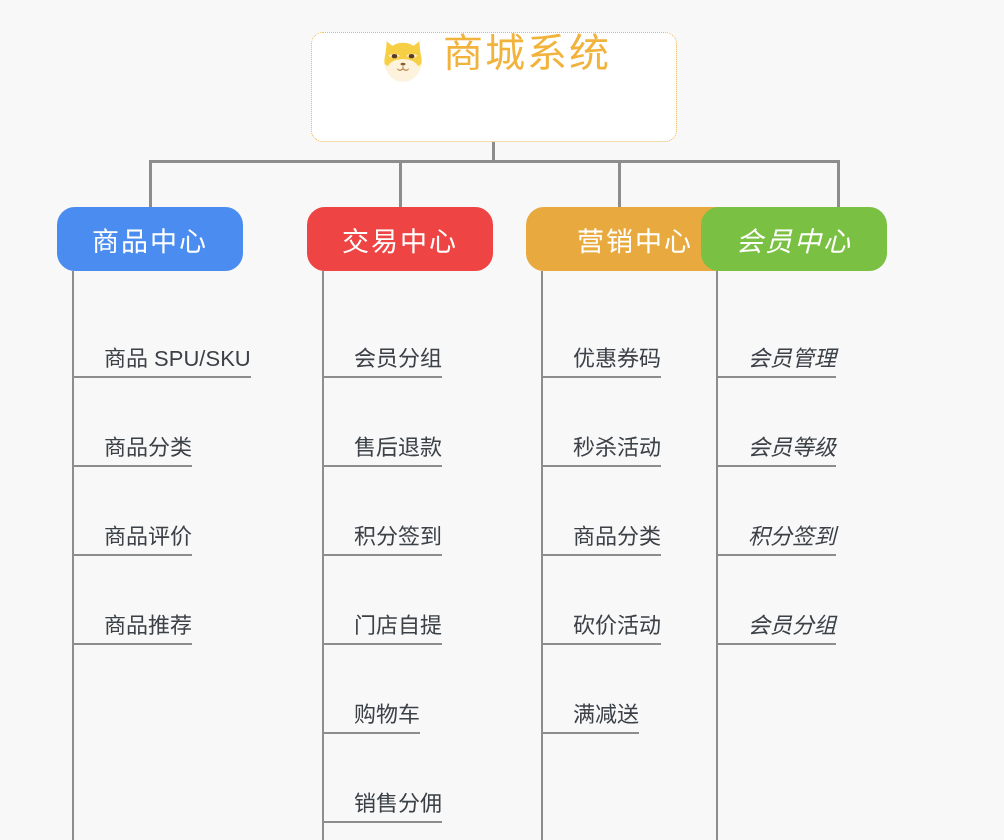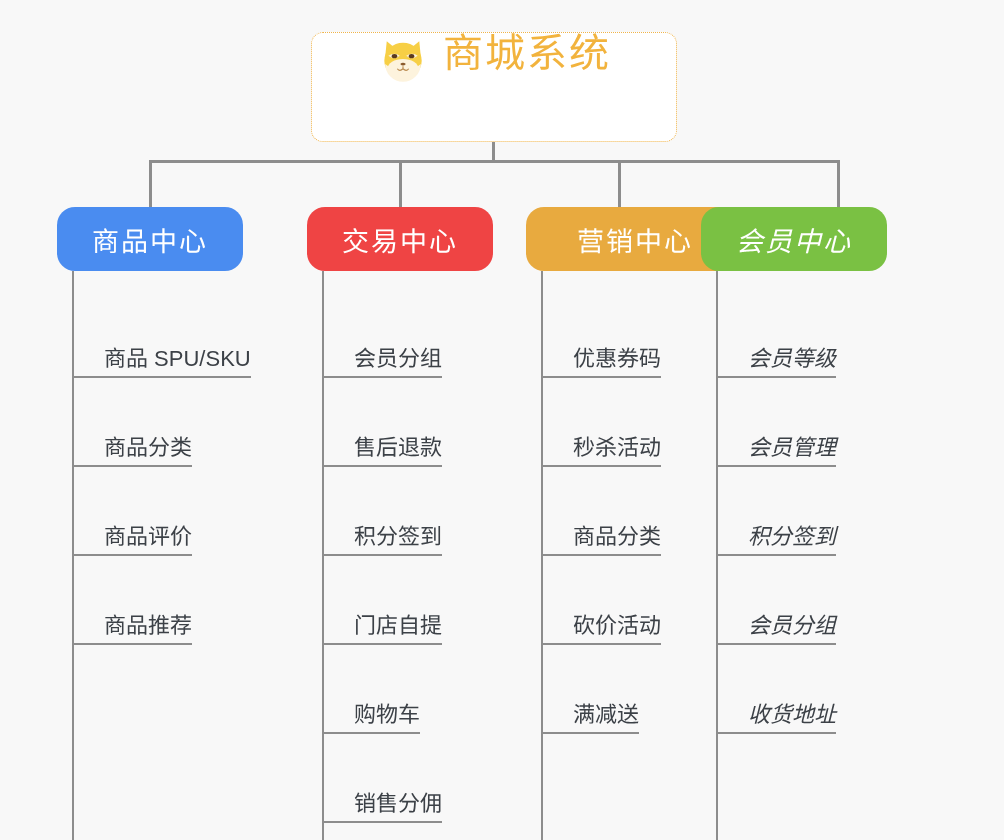--- a/index.html
+++ b/index.html
@@ -238,30 +238,27 @@
     </div>
   </div>
 
   <div class="column" style="left:701px; width:186px;font-style:italic;">
     <div class="cat-header" style="width:186px; background:#7ac143;">
       <span>会员中心</span>
     </div>
     <div class="leaf-list">
       <div class="spine" style="height:573px;"></div>
       <div class="leaf-item">
+        <span class="leaf-label">会员管理</span>
+      </div>
+      <div class="leaf-item">
         <span class="leaf-label">会员等级</span>
       </div>
       <div class="leaf-item">
-        <span class="leaf-label">会员管理</span>
-      </div>
-      <div class="leaf-item">
         <span class="leaf-label">积分签到</span>
       </div>
       <div class="leaf-item">
         <span class="leaf-label">会员分组</span>
       </div>
-      <div class="leaf-item">
-        <span class="leaf-label">收货地址</span>
-      </div>
     </div>
   </div>
 
 </div>
 
 </body></html>

